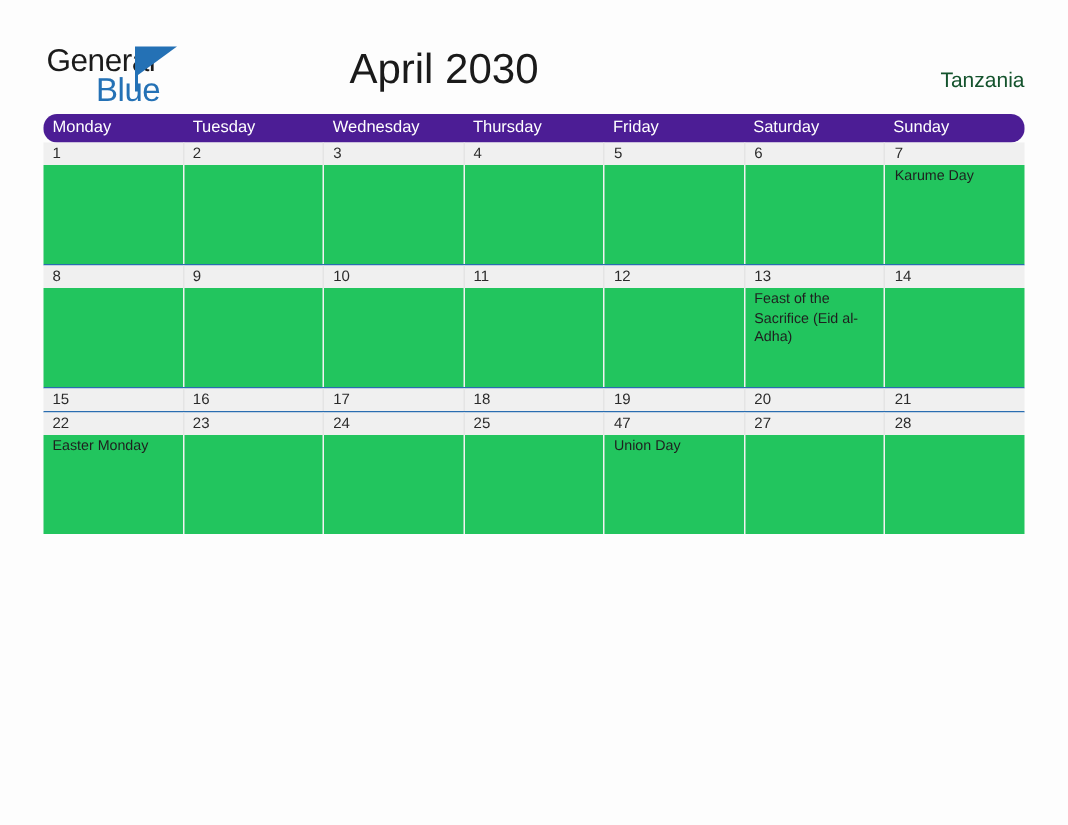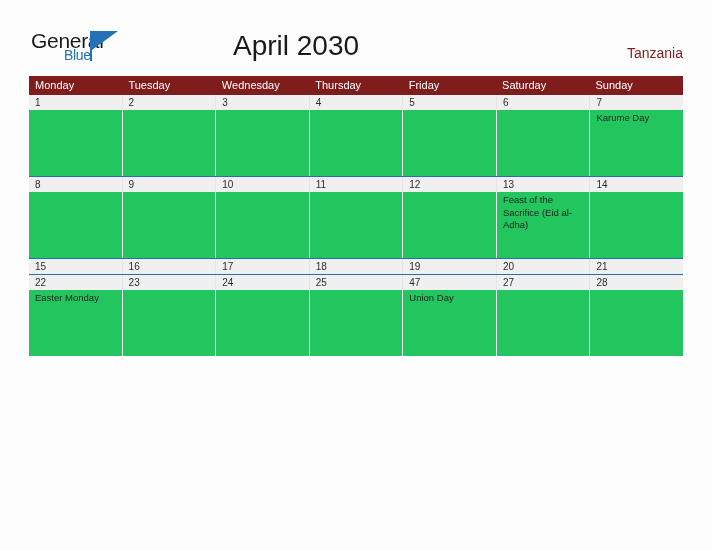--- a/index.html
+++ b/index.html
@@ -41,21 +41,21 @@
     top: 0;
     font-size: 21px;
     letter-spacing: -0.3px;
     color: #1b1b1b;
     font-family: "Liberation Sans", sans-serif;
   }
   .logo-blue {
     position: absolute;
     left: 33px;
     top: 18px;
-    font-size: 14px;
+    font-size: 22px;
     letter-spacing: -0.3px;
     color: #2471b5;
     font-family: "Liberation Sans", sans-serif;
   }
   .logo-flag {
     position: absolute;
     left: 61px;
     top: 2px;
     width: 0;
     height: 0;
@@ -80,37 +80,38 @@
     font-size: 28px;
     color: #1a1a1a;
     font-family: "Liberation Sans", sans-serif;
   }
 
   .country {
     position: absolute;
     right: 29px;
     top: 45px;
     font-size: 14px;
-    color: #7f1d1d;
+    color: #14532d;
     font-family: "Liberation Sans", sans-serif;
   }
 
   
   .calendar {
     position: absolute;
     left: 29px;
     top: 76px;
     width: 654px;
   }
 
   .weekdays {
     display: flex;
     width: 654px;
     height: 19px;
-    background: #7f1d1d;
+    background: #4c1d95;
+    border-radius: 9px;
   }
   .weekday {
     flex: 1 1 0;
     color: #ffffff;
     font-size: 11px;
     line-height: 19px;
     padding-left: 6px;
     font-family: "Liberation Sans", sans-serif;
     white-space: nowrap;
   }

